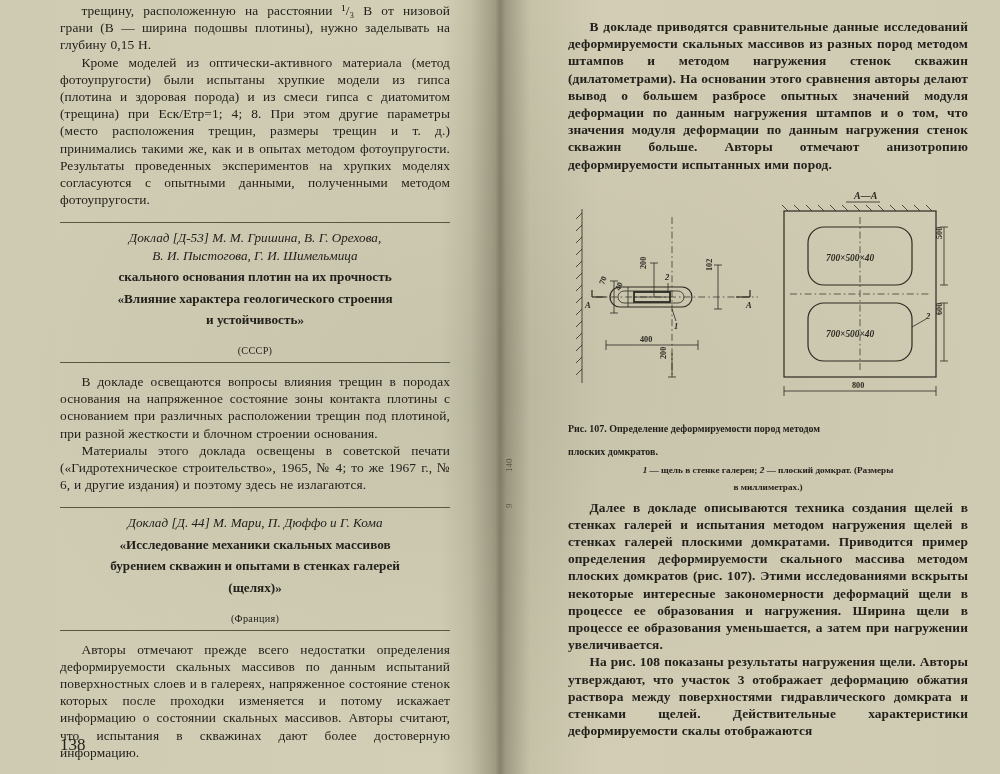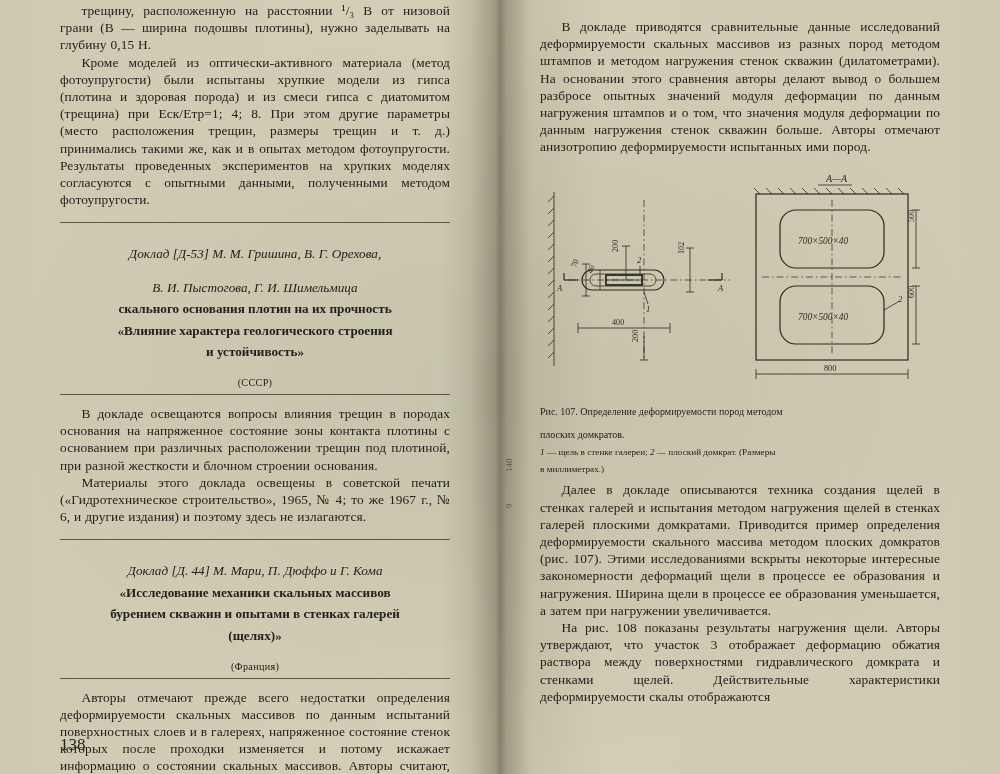--- a/index.html
+++ b/index.html
@@ -18,21 +18,21 @@
   
   .gutter{
     position:absolute;left:470px;top:0;width:60px;height:774px;
     background:linear-gradient(90deg, rgba(0,0,0,0) 0%, rgba(60,55,35,0.18) 42%, rgba(40,35,20,0.30) 50%, rgba(60,55,35,0.15) 60%, rgba(0,0,0,0) 100%);
     pointer-events:none;
   }
   .col{
     position:absolute;top:0;box-sizing:border-box;
   }
   .left{left:60px;top:2px;width:390px;}
-  .right{left:540px;top:18px;width:400px;}
+  .right{left:568px;top:18px;width:400px;font-weight:bold;}
 
   p{
     margin:0 0 0 0;
     text-align:justify;
     text-indent:1.6em;
     font-size:13.4px;
     line-height:17.2px;
     letter-spacing:0.1px;
     word-spacing:0.4px;
   }
@@ -41,21 +41,20 @@
     margin:14px 0 10px 0;
     padding:6px 4px 6px 4px;
     border-top:1px solid #5a5644;
     border-bottom:1px solid #5a5644;
   }
   .report-head{
     font-style:italic;
     font-size:13.2px;
     line-height:17.4px;
     text-align:center;
-    margin-top:16px;
   }
   .report-title{
     font-weight:bold;
     font-size:13.2px;
     line-height:16.6px;
     text-align:center;
     margin-top:5px;
   }
   .report-country{
     font-size:10.2px;
@@ -76,21 +75,21 @@
     width:400px;
   }
   .fig-cap{
     font-size:10px;
     line-height:13.4px;
     margin-top:10px;
   }
   .fig-cap2{
     font-size:9.2px;
     line-height:12px;
-    text-align:left;
+    text-align:center;
     margin-top:5px;
   }
   .fig-cap2 i{font-style:italic;}
   svg{display:block;}
   .ln{stroke:#2c2a22;fill:none;}
   .thin{stroke-width:0.8;}
   .med{stroke-width:1.2;}
   .thick{stroke-width:1.8;}
   .dash{stroke-dasharray:7 3 1.6 3;stroke-width:0.7;}
   text{font-family:"Liberation Serif",serif;fill:#2c2a22;}

